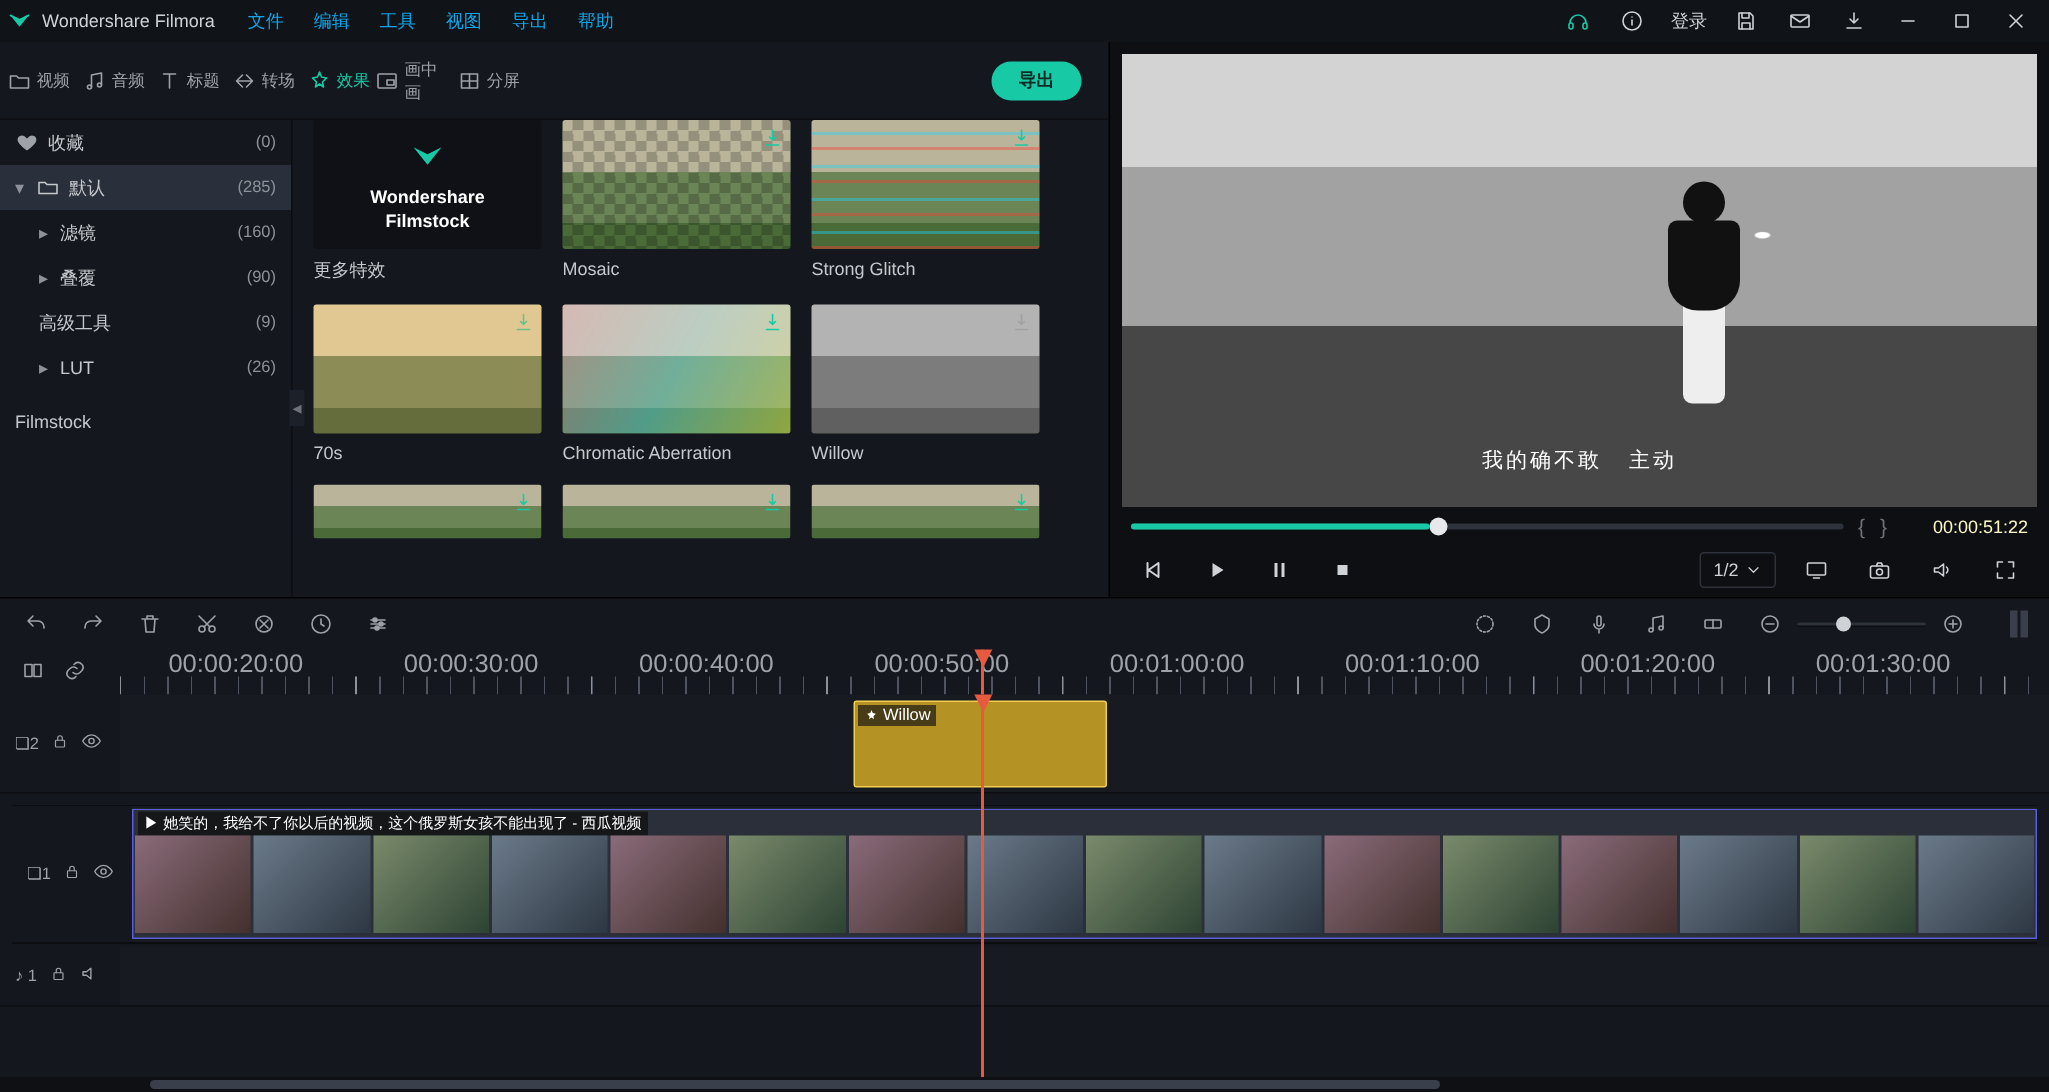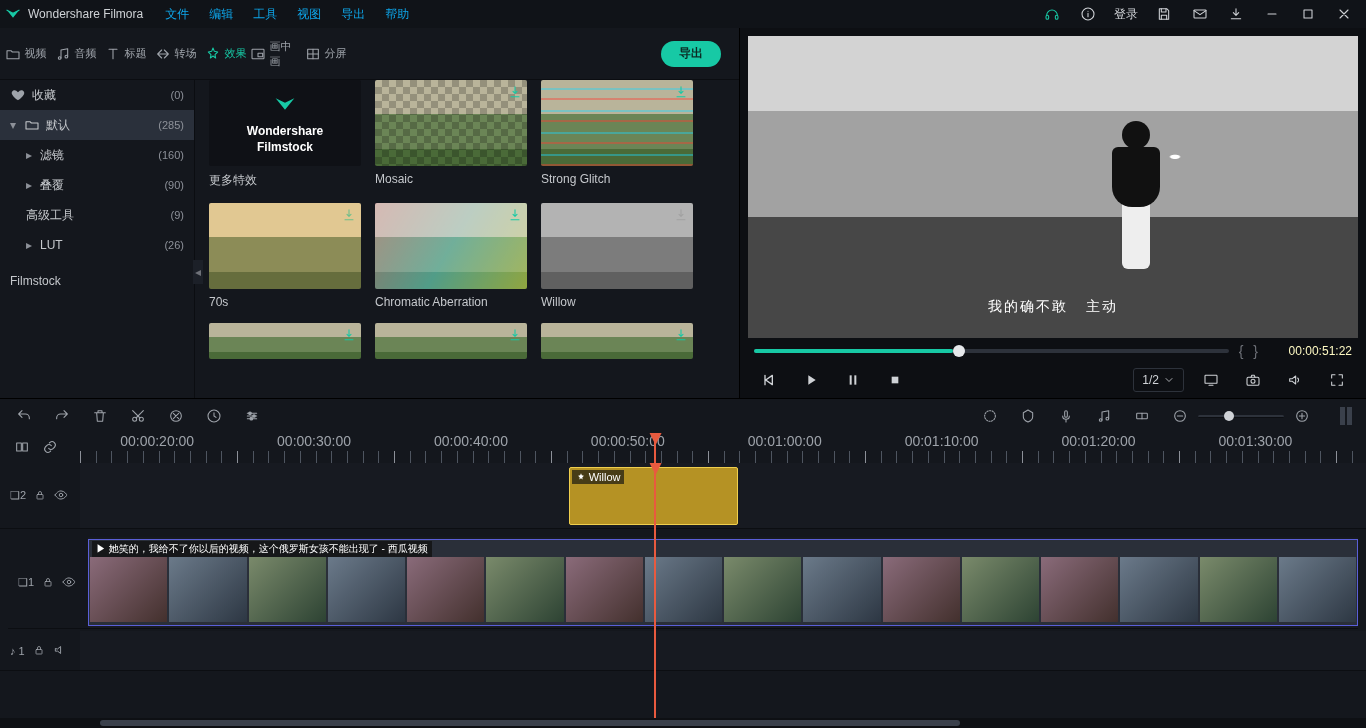--- a/index.html
+++ b/index.html
@@ -77,21 +77,21 @@
 .tl-tools .ic{color:#9ea3aa;cursor:pointer;display:flex;align-items:center;justify-content:center;width:20px;height:20px}
 .tl-tools .spacer{flex:1}
 .zoom{display:flex;align-items:center;gap:8px}
 .zoom .track{width:86px;height:3px;background:#2d323b;border-radius:2px;position:relative}
 .zoom .track .k{position:absolute;left:30%;top:-4px;width:10px;height:10px;border-radius:50%;background:#cfd2d6}
 .bars{display:flex;gap:2px;margin-left:10px}
 .bars span{width:5px;height:18px;background:#3a404b}
 .ruler-row{height:30px;display:flex}
 .ruler-left{width:80px;display:flex;align-items:center;gap:12px;padding-left:14px;color:#9ea3aa}
 .ruler{flex:1;position:relative;overflow:hidden}
-.ruler .lbl{position:absolute;top:0;font-size:14px;color:#9ea3aa;transform:translateX(-50%)}
+.ruler .lbl{position:absolute;top:0;font-size:17px;color:#9ea3aa;transform:translateX(-50%)}
 .ruler .ticks{position:absolute;left:0;right:0;bottom:0;height:12px;background:repeating-linear-gradient(90deg,#4e5560 0 1px,transparent 1px 15.7px)}
 .ruler .bigticks{position:absolute;left:0;right:0;bottom:0;height:12px;background:repeating-linear-gradient(90deg,#8d9199 0 1px,transparent 1px 157px)}
 .playhead{position:absolute;top:0;bottom:0;width:0;border-left:2px solid #e85a3f;z-index:50}
 .playhead::before{content:"";position:absolute;top:-2px;left:-7px;width:14px;height:14px;background:#e85a3f;clip-path:polygon(0 0,100% 0,50% 100%);border-radius:2px 2px 0 0}
 .tracks{flex:1;position:relative;overflow:hidden}
 .track{display:flex;border-bottom:1px solid #0c0e12;position:relative}
 .track-head{width:80px;display:flex;align-items:center;gap:8px;padding-left:10px;color:#9ea3aa;font-size:11px;background:#14171d}
 .track-body{flex:1;position:relative;background:#171a21}
 .track.fx{height:66px}
 .track.video{height:92px}

